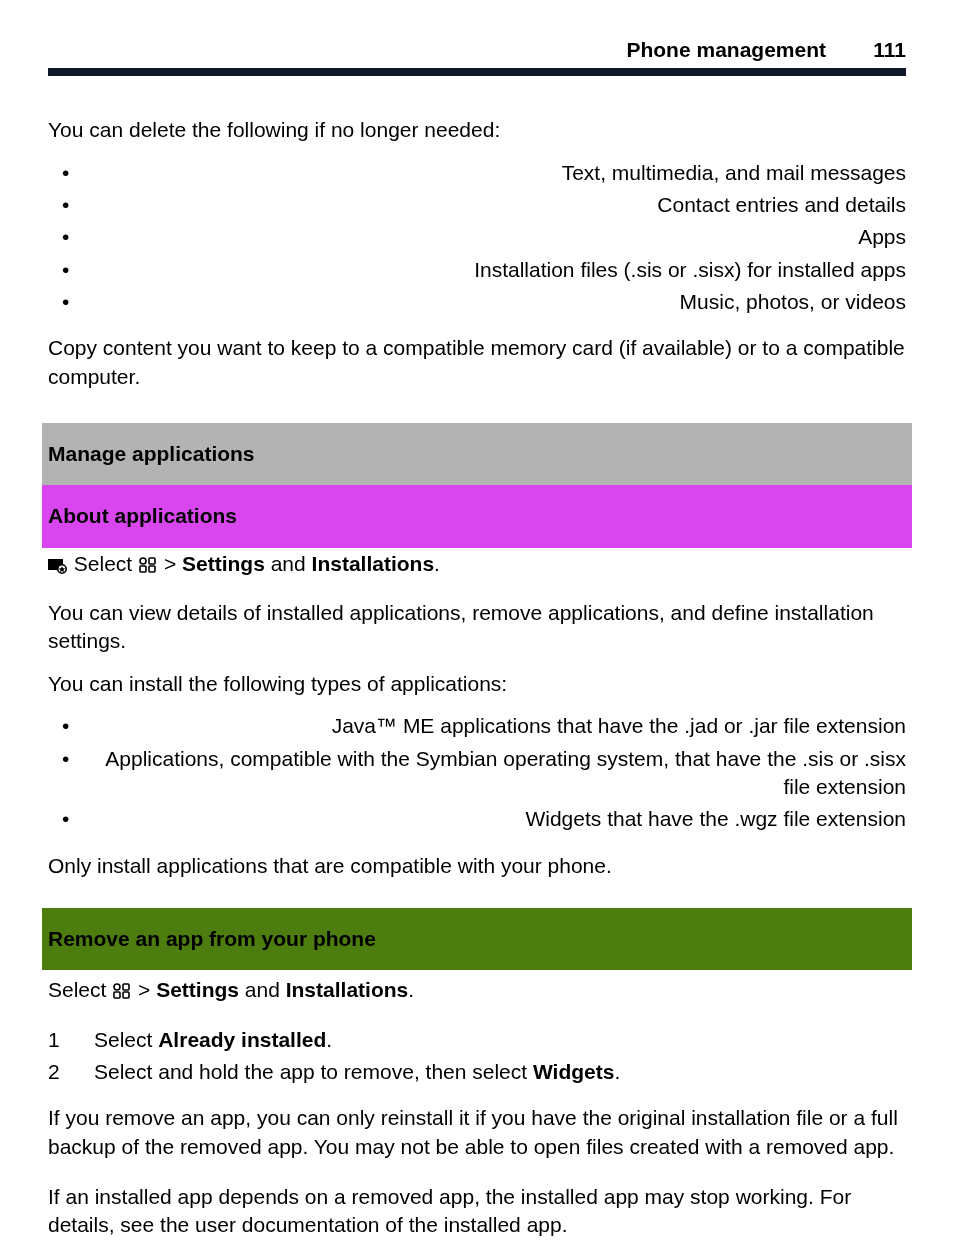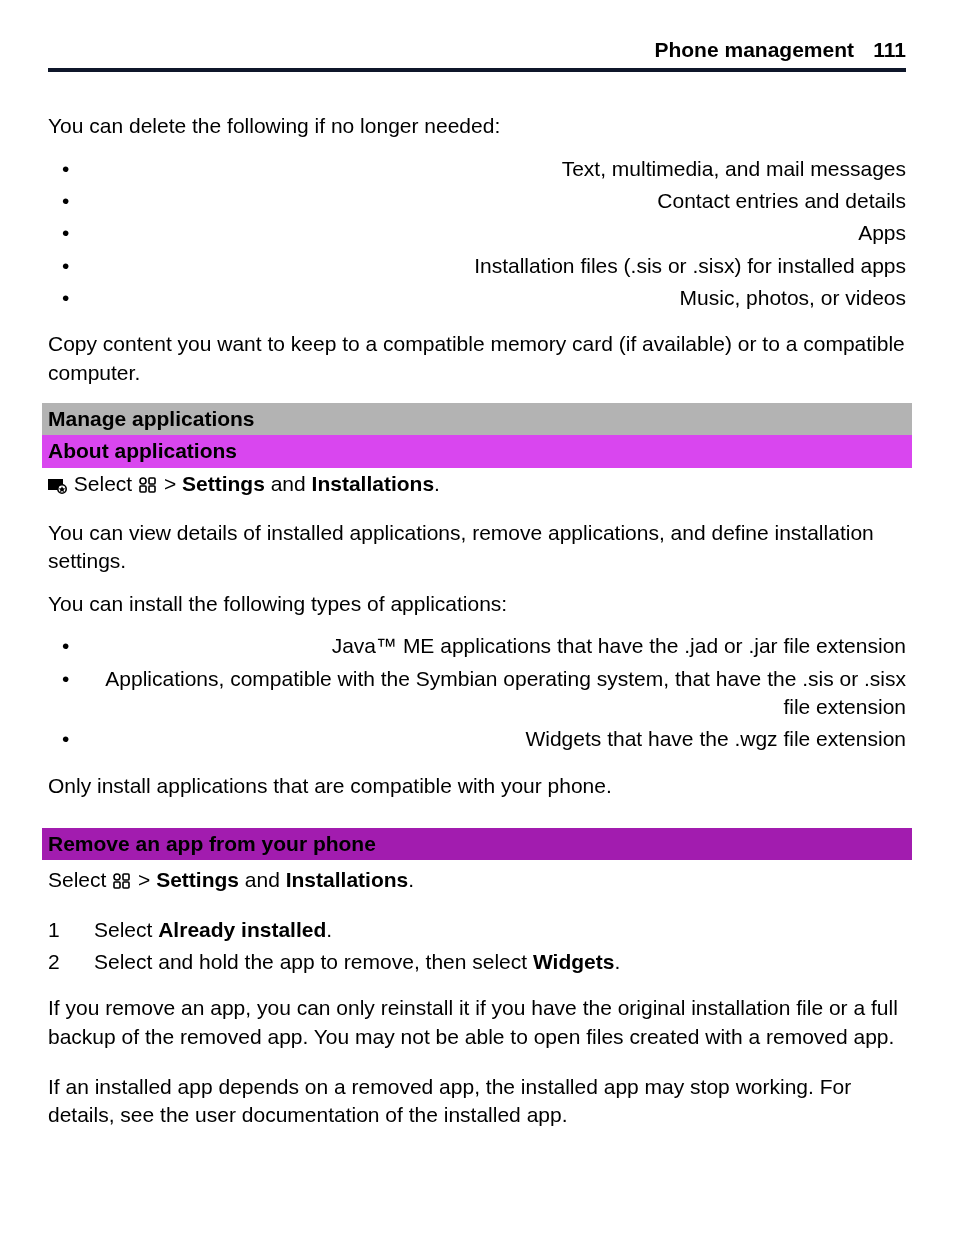--- a/index.html
+++ b/index.html
@@ -14,31 +14,32 @@
   .page {
     box-sizing: border-box;
     width: 954px;
     min-height: 1258px;
     padding: 36px 48px 60px 48px;
   }
   .header-line {
     display: flex;
     justify-content: flex-end;
     align-items: baseline;
-    border-bottom: 4px solid #0f172a;
+    border-bottom: 8px solid #0f172a;
     padding-bottom: 4px;
     margin-bottom: 40px;
     font-weight: 700;
   }
   .header-line .title {
     margin-right: 12px;
   }
   .header-line .pagenum {
     min-width: 40px;
     text-align: right;
+    margin-left: 28px;
   }
   p {
     margin: 0 0 14px 0;
   }
   ul.bullets {
     list-style: none;
     padding: 0;
     margin: 0 0 18px 0;
   }
   ul.bullets li {
@@ -67,26 +68,26 @@
   }
   ol.steps li::before {
     content: counter(step);
     position: absolute;
     left: 0;
     top: 0;
     width: 30px;
   }
   .bar-dark, .bar-mid, .bar-light {
     font-weight: 700;
-    padding: 2px 6px;
-    margin: 16px -6px 0 -6px;
+    padding: 17px 6px;
+    margin: 32px -6px 0 -6px;
   }
   .bar-dark  { background: #b3b3b3; }
   .bar-mid   { background: #d946ef; margin-top: 0; }
-  .bar-light { background: #a21caf; margin-top: 28px; margin-bottom: 6px; }
+  .bar-light { background: #4d7c0f; margin-top: 28px; margin-bottom: 6px; }
   .select-line {
     margin-top: 2px;
     margin-bottom: 18px;
   }
   .icon {
     display: inline-block;
     vertical-align: -3px;
   }
   b { font-weight: 700; }
   .space-above { margin-top: 22px; }

